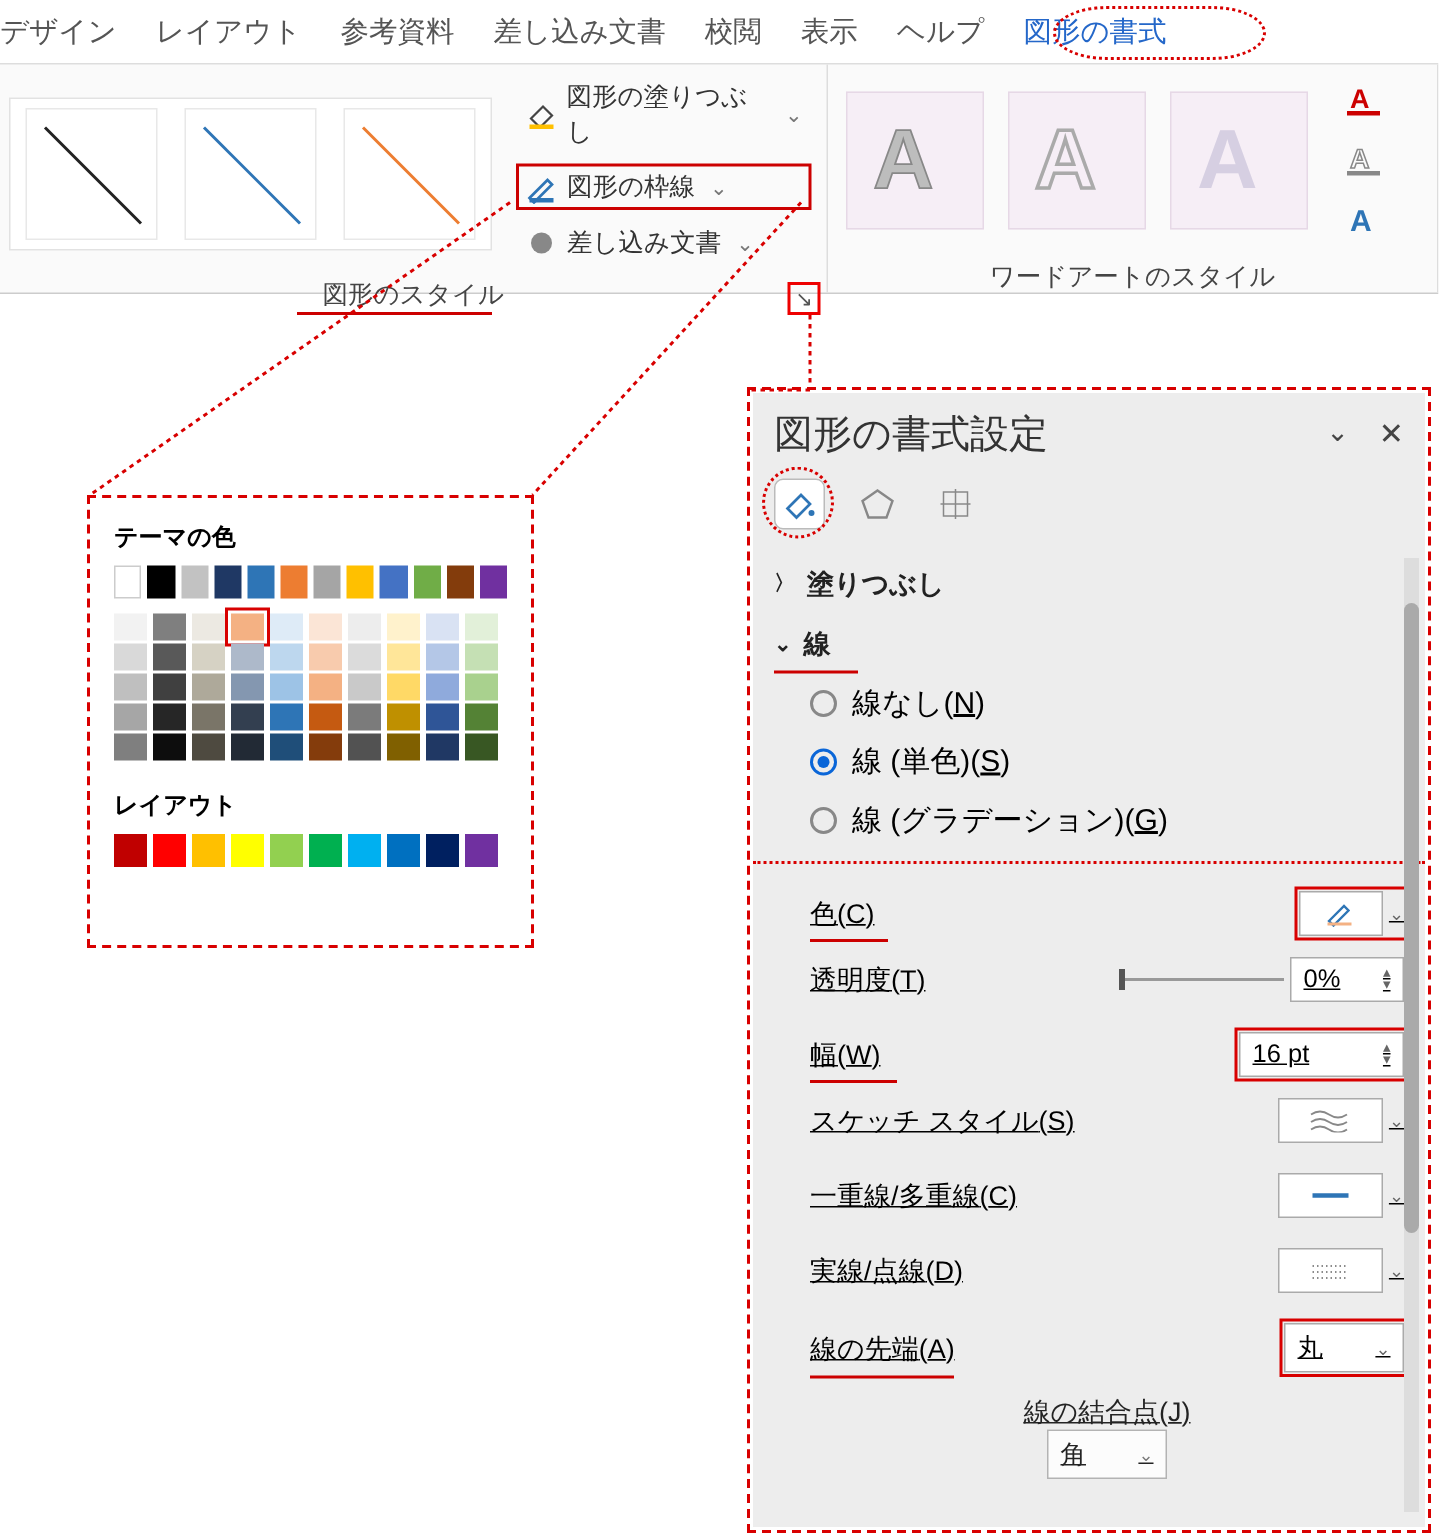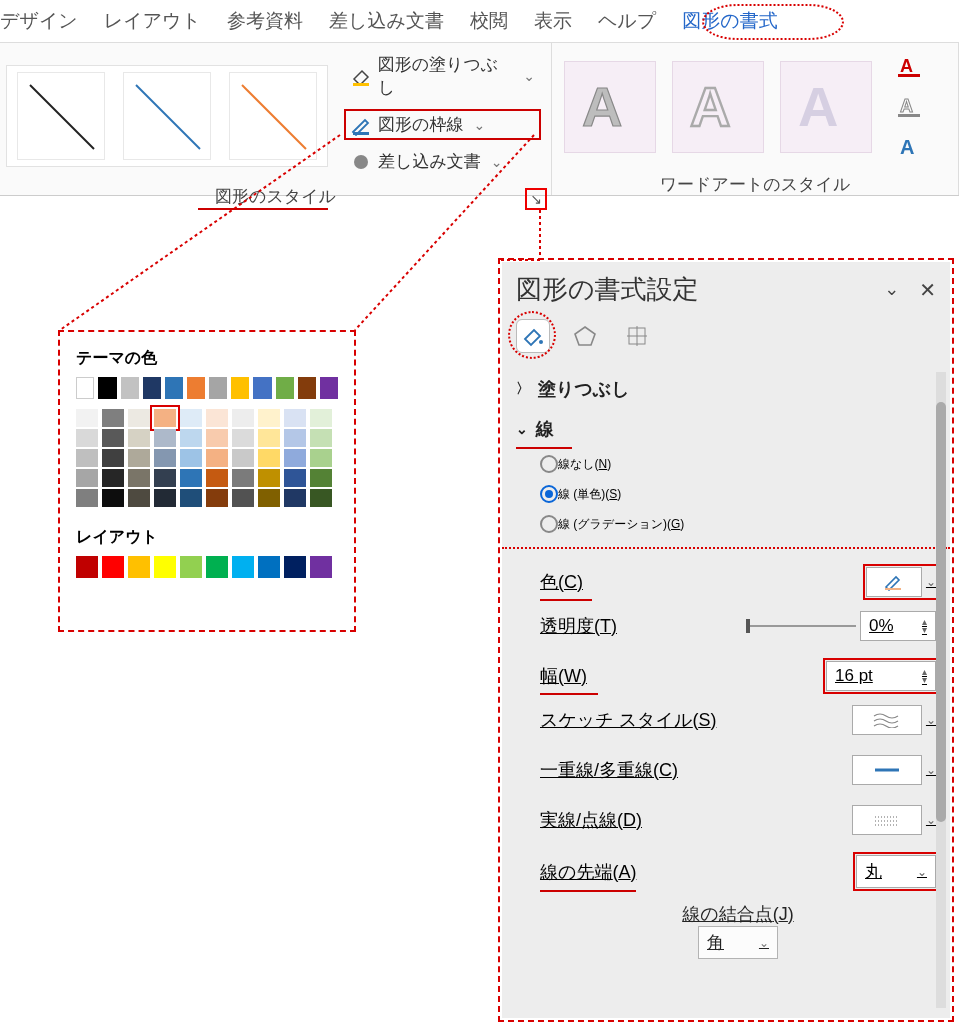--- a/index.html
+++ b/index.html
@@ -59,21 +59,21 @@
   .pane-title { font-size: 26px; color: #333; }
   .pane-icons { display:flex; gap: 18px; padding: 6px 14px 10px; align-items:center; }
   .pane-tab-icon { width: 34px; height: 34px; border: 1px solid transparent; display:flex; align-items:center; justify-content:center; color:#555; }
   .pane-tab-icon.active { border: 1px solid #bbb; background:#fff; border-radius: 6px; }
   .dotted-circle { position:absolute; width:48px; height:48px; border:2px dotted #d80000; border-radius:50%; pointer-events:none; }
 
   .pane-body { padding: 6px 14px; position:relative; }
   .section-toggle { font-size: 18px; font-weight:700; color:#222; padding: 8px 0; display:flex; align-items:center; gap:8px; }
   .section-toggle .arrow { font-size: 14px; }
 
-  .radio-row { display:flex; align-items:center; padding: 6px 0 6px 24px; font-size: 12px; }
+  .radio-row { display:flex; align-items:center; gap:10px; padding: 6px 0 6px 24px; font-size: 20px; }
   .radio { width:18px; height:18px; border-radius:50%; border:2px solid #888; display:inline-block; }
   .radio.checked { border-color:#0a66d8; position:relative; }
   .radio.checked::after { content:""; position:absolute; inset:3px; background:#0a66d8; border-radius:50%; }
   .mnemonic { text-decoration: underline; }
 
   .prop-row { display:flex; align-items:center; justify-content:space-between; padding: 10px 0 10px 24px; font-size: 18px; text-decoration: underline; }
   .prop-row .label { }
   .prop-row .label .ul { text-decoration: underline; }
   .ctrl { display:flex; align-items:center; gap:4px; }
   .input-box { border:1px solid #aaa; background:#fff; padding: 4px 8px; width: 96px; font-size:17px; display:flex; justify-content:space-between; align-items:center; }

